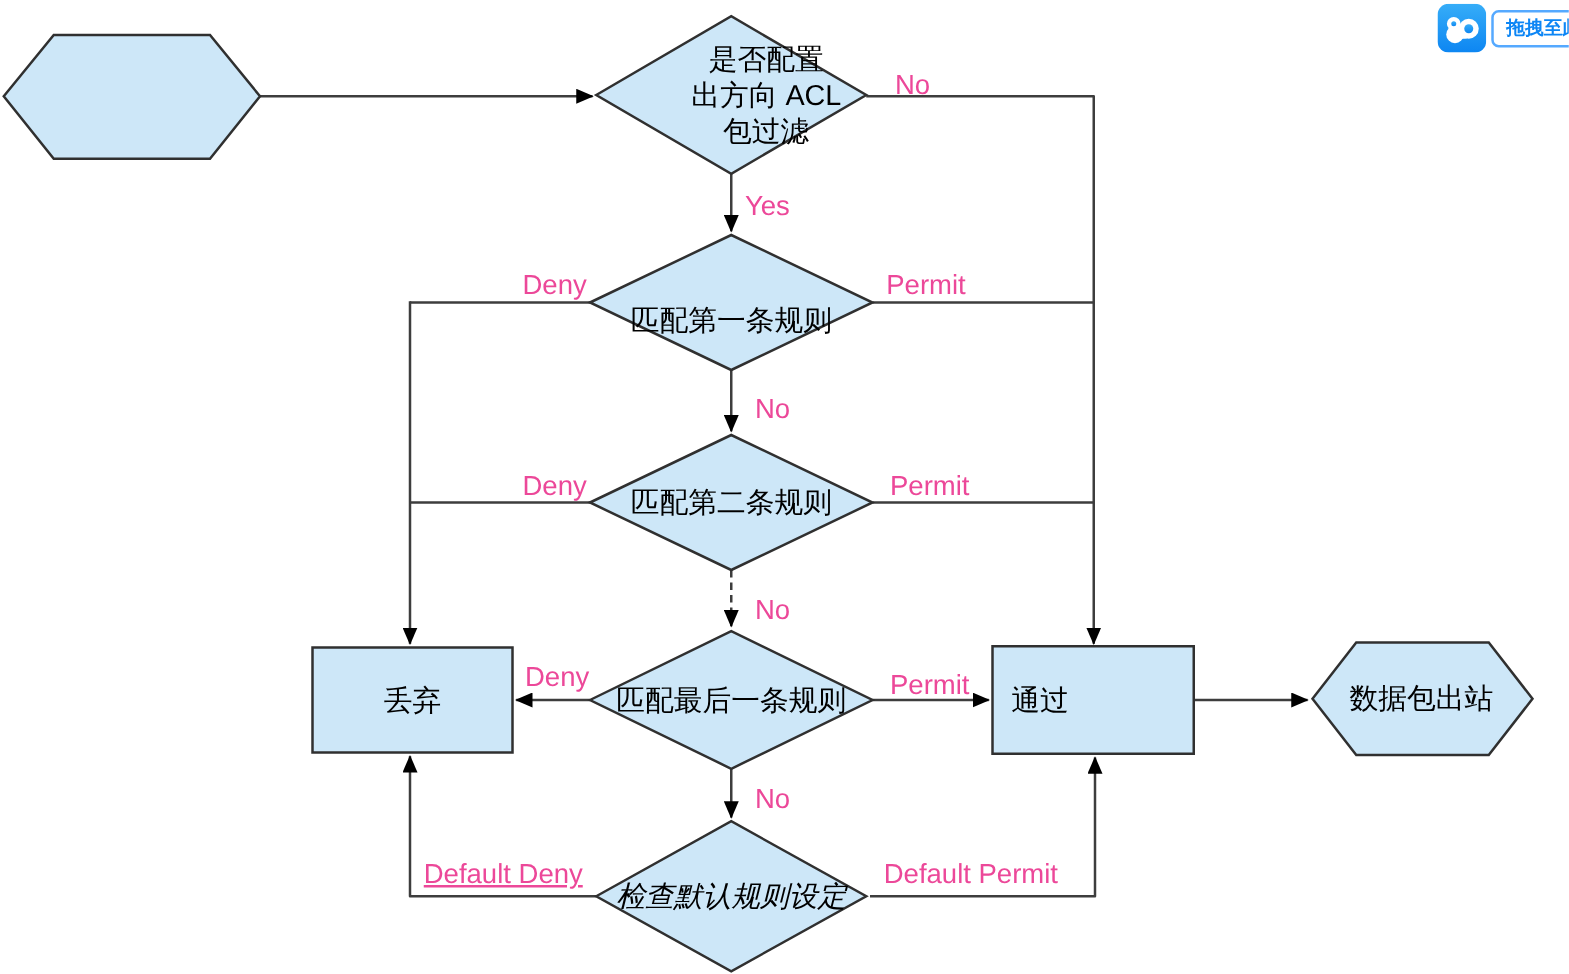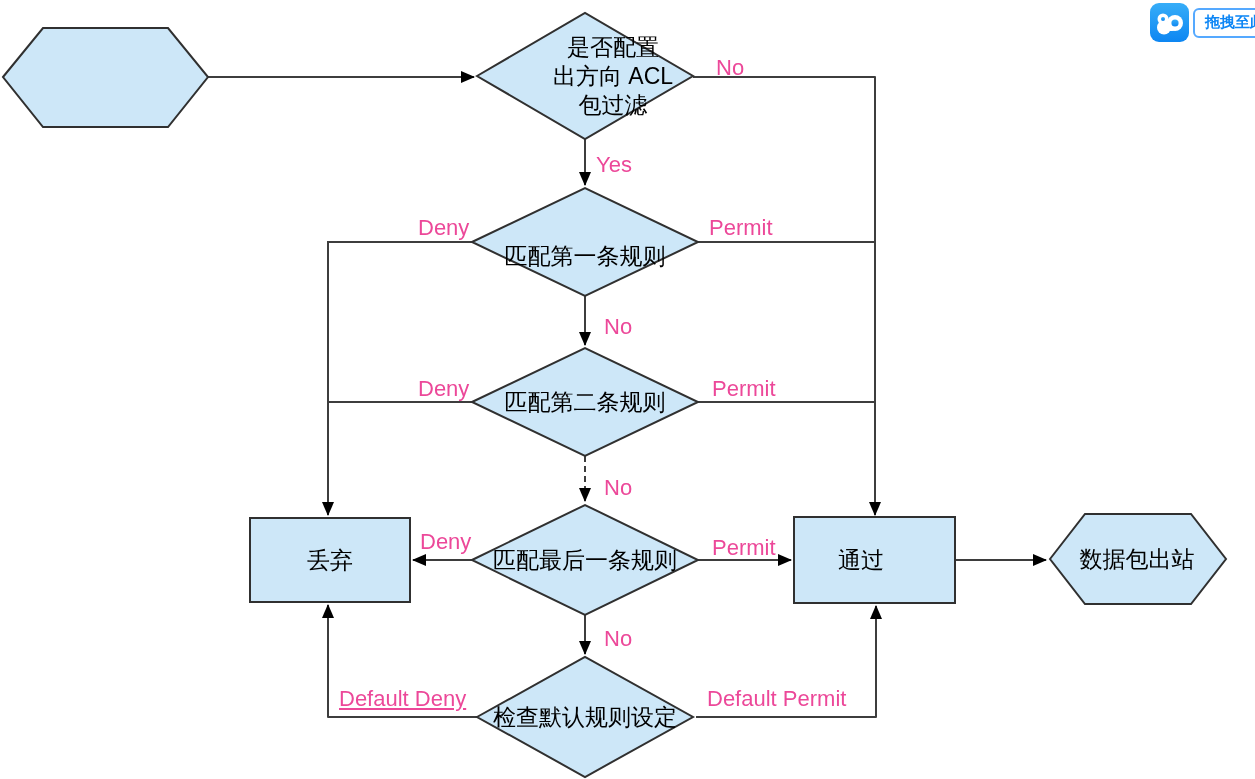--- a/index.html
+++ b/index.html
@@ -93,23 +93,23 @@
       <polygon points="1050,559 1085,514 1191,514 1226,559 1191,604 1085,604"></polygon>
     </g>
   </svg>
 
   <div class="node-label" style="left:585px; top:76px;margin-left:28px;">是否配置
 出方向 ACL
 包过滤</div>
   <div class="node-label" style="left:585px; top:256px;">匹配第一条规则</div>
   <div class="node-label" style="left:585px; top:402px;">匹配第二条规则</div>
   <div class="node-label" style="left:585px; top:560px;">匹配最后一条规则</div>
-  <div class="node-label" style="left:585px; top:717px;">检查默认规则设定</div>
+  <div class="node-label" style="left:585px; top:717px;font-style:italic;">检查默认规则设定</div>
   <div class="node-label" style="left:330px; top:560px;">丢弃</div>
-  <div class="node-label" style="left:861px; top:560px;">通过</div>
+  <div class="node-label" style="left:832px; top:560px;">通过</div>
   <div class="node-label" style="left:1137px; top:559px;">数据包出站</div>
 
   <div class="edge-label" style="left:716px; top:55px;">No</div>
   <div class="edge-label" style="left:596px; top:152px;">Yes</div>
   <div class="edge-label" style="left:418px; top:215px;">Deny</div>
   <div class="edge-label" style="left:709px; top:215px;">Permit</div>
   <div class="edge-label" style="left:604px; top:314px;">No</div>
   <div class="edge-label" style="left:418px; top:376px;">Deny</div>
   <div class="edge-label" style="left:712px; top:376px;">Permit</div>
   <div class="edge-label" style="left:604px; top:475px;">No</div>

